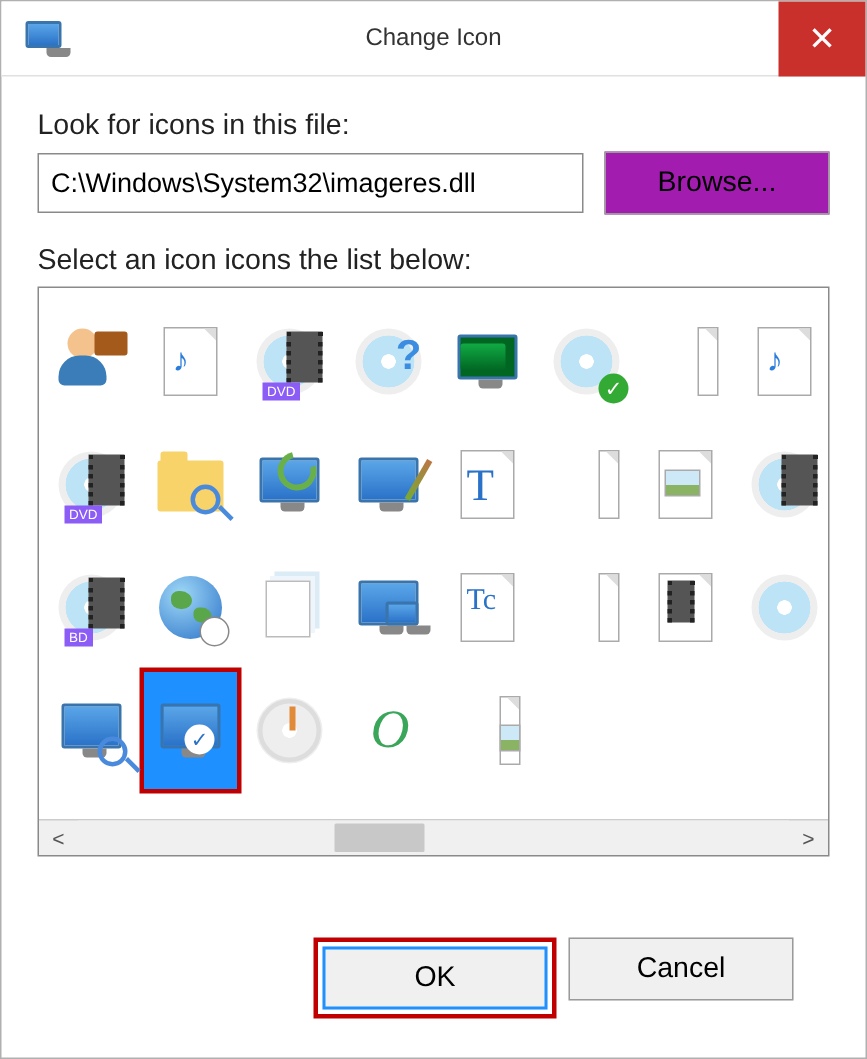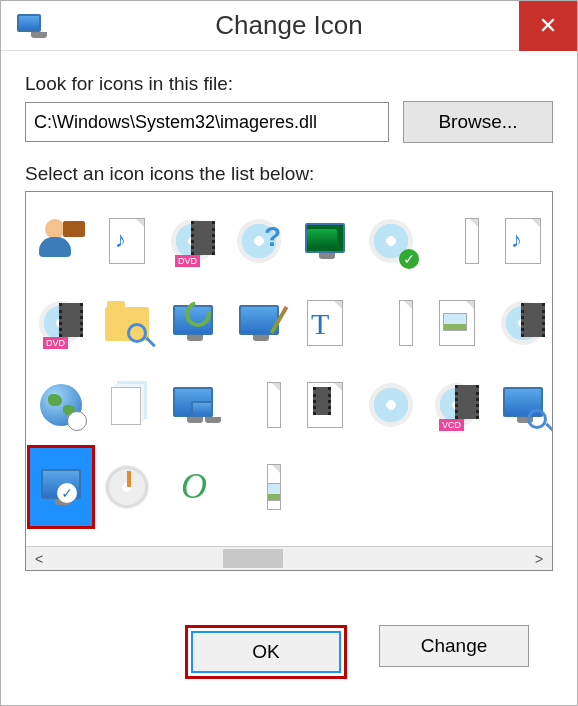--- a/index.html
+++ b/index.html
@@ -32,21 +32,21 @@
     margin-left: 14px;
     display: flex;
     align-items: center;
     justify-content: center;
   }
   .titlebar-title {
     position: absolute;
     left: 0;
     right: 0;
     text-align: center;
-    font-size: 26px;
+    font-size: 16px;
     color: #333;
     pointer-events: none;
   }
   .close-btn {
     margin-left: auto;
     width: 58px;
     height: 50px;
     background: #c9302c;
     color: #fff;
     display: flex;
@@ -78,21 +78,21 @@
     border: 1px solid #8a8a8a;
     padding: 0 8px;
     font-size: 18px;
     font-family: inherit;
     background: #fff;
   }
   .browse-btn {
     width: 150px;
     height: 42px;
     border: 1px solid #9a9a9a;
-    background: #e5e5e5;
+    background: #a21caf;
     font-size: 19px;
     cursor: pointer;
     font-family: inherit;
   }
   .icon-list-container {
     border: 1px solid #8a8a8a;
     height: 380px;
     position: relative;
     background: #fff;
     display: flex;
@@ -159,21 +159,21 @@
     left: 36%;
     width: 60px;
     background: #c8c8c8;
     border-radius: 1px;
   }
   
   .footer {
     margin-top: auto;
     display: flex;
     justify-content: flex-end;
-    gap: 32px;
+    gap: 8px;
     padding: 0 24px 26px 0;
   }
   .footer-btn {
     width: 150px;
     height: 42px;
     border: 1px solid #9a9a9a;
     background: #f0f0f0;
     font-size: 19px;
     cursor: pointer;
     font-family: inherit;
@@ -196,21 +196,21 @@
     position: absolute;
     width: 24px; height: 34px;
     background: #555; left: 22px; top:4px;
     border-left: 3px dotted #222;
     border-right: 3px dotted #222;
   }
   .ic-badge {
     position: absolute;
     bottom: -2px; left: 6px;
     font-size: 9px;
-    background: #ec4899; color:#fff;
+    background: #8b5cf6; color:#fff;
     padding: 1px 3px;
     white-space: nowrap;
   }
   .ic-page {
     width: 36px; height: 46px;
     background: #fff;
     border: 1px solid #aaa;
     position: absolute; top:1px; left:6px;
   }
   .ic-page::after{
@@ -407,56 +407,62 @@
               </div>
             </div>
             <div class="icon-cell">
               <div class="fake-icon">
                 <div class="ic-disc"></div>
                 <div class="ic-film"></div>
               </div>
             </div>
             <div class="icon-cell">
               <div class="fake-icon">
+                <div class="ic-disc"></div>
+                <div class="ic-film"></div>
+                <div class="ic-badge">BD</div>
+              </div>
+            </div>
+            <div class="icon-cell">
+              <div class="fake-icon">
                 <div class="ic-globe"></div>
                 <div class="ic-clock"></div>
               </div>
             </div>
             <div class="icon-cell">
               <div class="fake-icon">
                 <div class="ic-stack"></div>
               </div>
             </div>
             <div class="icon-cell">
               <div class="fake-icon">
                 <div class="ic-monitor"></div>
                 <div class="ic-monitor" style="width: 22px; height: 16px; top: 20px; left: 22px;"></div>
               </div>
             </div>
             <div class="icon-cell">
               <div class="fake-icon">
+                <div class="ic-page"></div>
+                <div class="ic-T" style="font-size: 20px;">Tc</div>
+              </div>
+            </div>
+            <div class="icon-cell">
+              <div class="fake-icon">
                 <div class="ic-page" style="left: 32px; width: 14px;"></div>
               </div>
             </div>
             <div class="icon-cell">
               <div class="fake-icon">
                 <div class="ic-page"></div>
                 <div class="ic-film" style="left: 12px; top: 6px; width: 18px; height: 28px;"></div>
               </div>
             </div>
             <div class="icon-cell">
               <div class="fake-icon">
                 <div class="ic-disc"></div>
-              </div>
-            </div>
-            <div class="icon-cell">
-              <div class="fake-icon">
-                <div class="ic-disc"></div>
-                <div class="ic-film"></div>
-                <div class="ic-badge">VCD</div>
               </div>
             </div>
             <div class="icon-cell">
               <div class="fake-icon">
                 <div class="ic-monitor"></div>
                 <div class="ic-mag"></div>
               </div>
             </div>
             <div class="icon-cell selected">
               <div class="fake-icon">
@@ -489,17 +495,17 @@
           <div class="thumb"></div>
         </div>
         <div class="arrow">&gt;</div>
       </div>
     </div>
 
     <div class="footer">
       <div class="ok-wrap">
         <button class="footer-btn ok">OK</button>
       </div>
-      <button class="footer-btn">Change</button>
+      <button class="footer-btn">Cancel</button>
     </div>
 
   </div>
 </div>
 
 </body></html>

